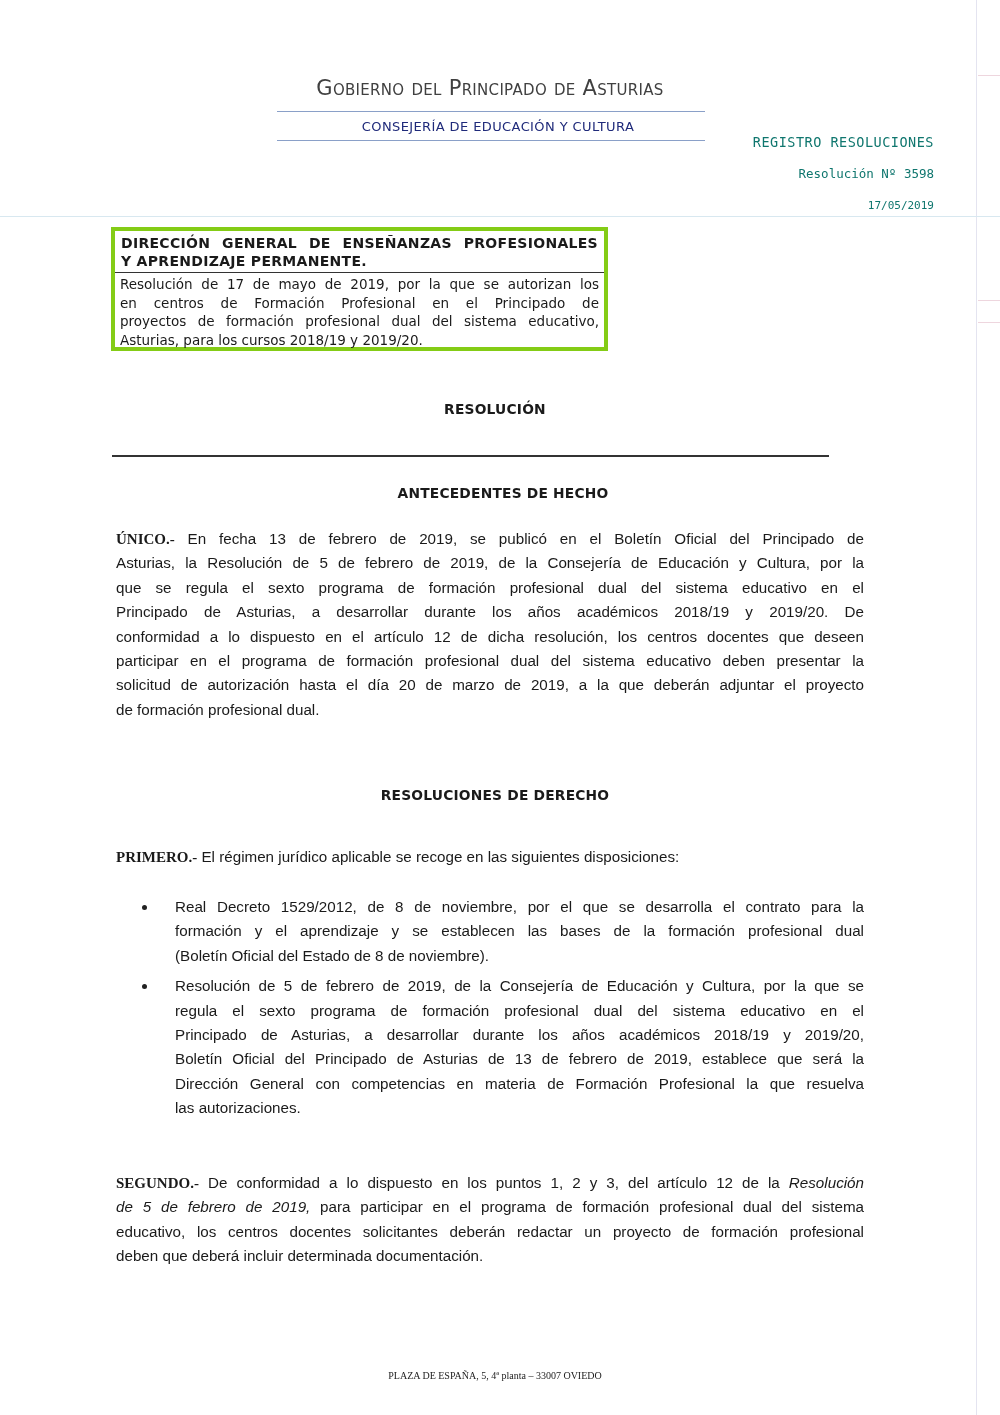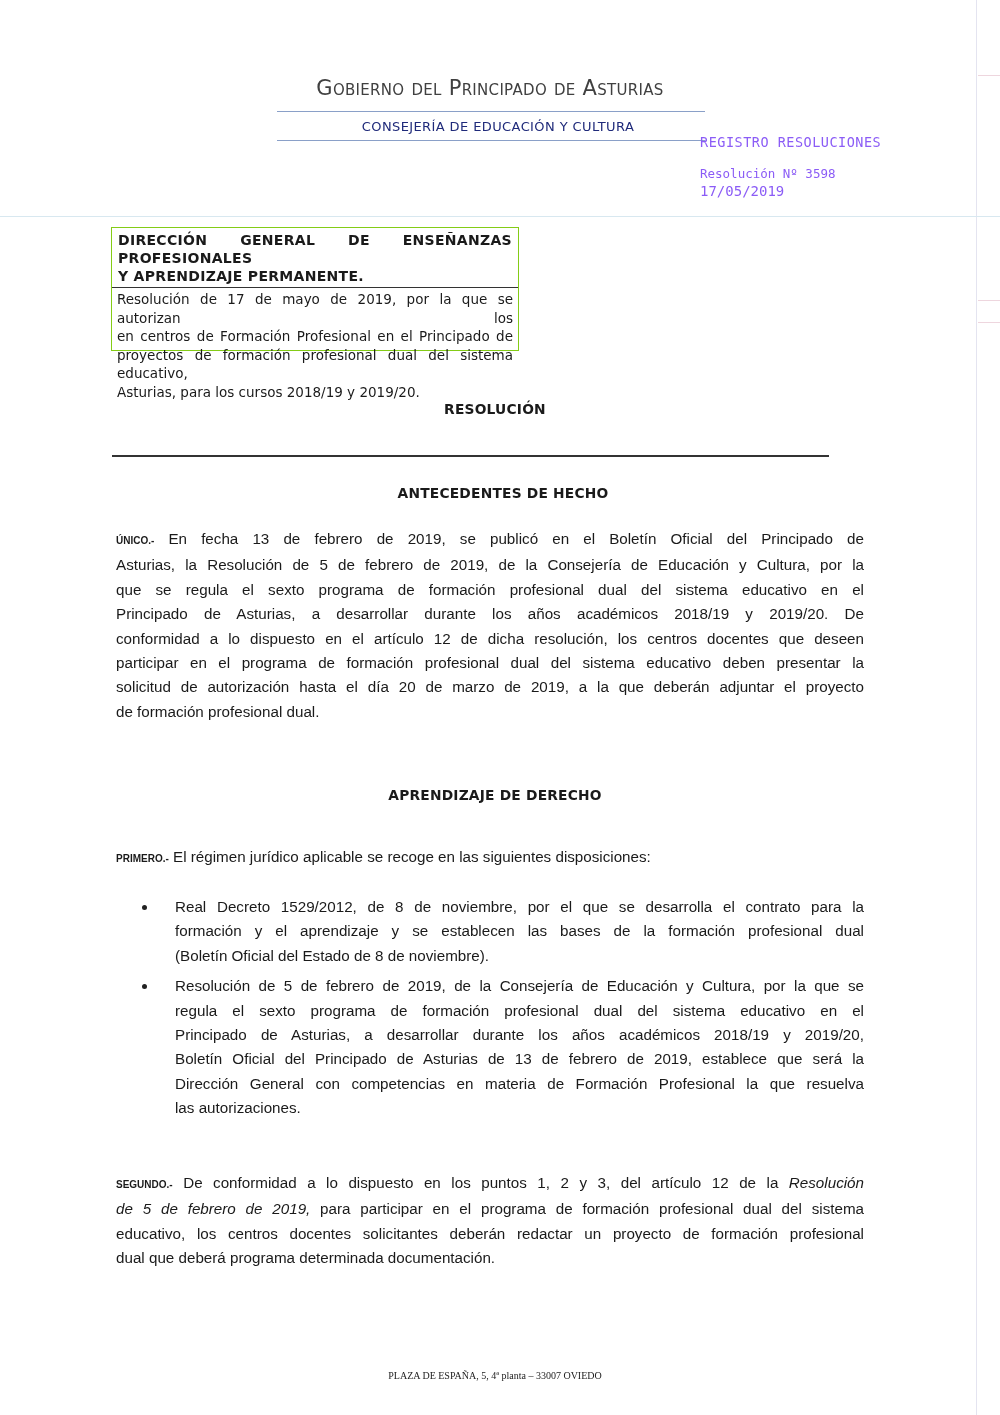--- a/index.html
+++ b/index.html
@@ -16,28 +16,28 @@
   .gov-title {
     left: 0; width: 980px; top: 76px; text-align: center;
     font-family: "DejaVu Sans", sans-serif; font-variant: small-caps;
     font-size: 21px; color: #404040; letter-spacing: 0.3px;
   }
   .hdr-line { left: 277px; width: 428px; height: 1px; background: #8aa0c8; }
   .consejeria {
     left: 8px; width: 980px; top: 119px; text-align: center;
     font-size: 13px; color: #1f2a7a; letter-spacing: 0.4px;
   }
-  .stamp { font-family: "DejaVu Sans Mono", monospace; color: #8b5cf6; }
+  .stamp { font-family: "DejaVu Sans Mono", monospace; color: #0f766e; text-align: right; }
   .stamp-1 { left: 700px; width: 234px; top: 134px; font-size: 13.5px; letter-spacing: 0.5px; }
   .stamp-2 { left: 700px; width: 234px; top: 166px; font-size: 12.5px; }
-  .stamp-3 { left: 700px; width: 234px; top: 183px; font-size: 14px; }
+  .stamp-3 { left: 700px; width: 234px; top: 199px; font-size: 11px; }
 
   .box {
-    left: 111px; top: 227px; width: 408px; height: 124px;
-    border: 1px solid #84cc16; box-sizing: border-box;
+    left: 111px; top: 227px; width: 497px; height: 124px;
+    border: 4px solid #84cc16; box-sizing: border-box;
   }
   .box-head {
     border-bottom: 1px solid #333; padding: 3px 6px 2px 6px;
     font-weight: bold; font-size: 14px; line-height: 18px; text-align: justify;
     letter-spacing: 0.3px;
   }
   .box-head span.l1 { display: block; text-align-last: justify; }
   .box-body {
     padding: 2px 5px; font-size: 13.5px; line-height: 18.5px; text-align: justify;
   }
@@ -50,21 +50,21 @@
   .h-resol { left: 100px; width: 790px; top: 401px; }
   .sep-line { left: 112px; top: 455px; width: 717px; height: 2px; background: #333; }
   .h-antec { left: 108px; width: 790px; top: 485px; }
   .h-fund { left: 100px; width: 790px; top: 787px; }
 
   .para {
     font-family: "Liberation Sans", sans-serif; font-size: 15.2px; line-height: 24.4px;
     text-align: justify; color: #1a1a1a;
   }
   .para .jl { display: block; text-align-last: justify; }
-  .para b { font-family: Liberation Sans, sans-serif; font-size: 10px; }
+  .para b { font-family: Liberation Serif, serif; font-size: 15px; }
   .p-unico { left: 116px; width: 748px; top: 527px; }
   .p-primero { left: 116px; width: 748px; top: 845px; }
   .bullet-list { left: 142px; width: 722px; top: 895px; }
   .bullet { position: relative; padding-left: 33px; margin-bottom: 0; }
   .bullet-dot { position: absolute; left: 0; top: 10px; width: 5px; height: 5px; border-radius: 50%; background: #222; }
   .p-segundo { left: 116px; width: 748px; top: 1171px; }
   .footer {
     left: 0; width: 990px; top: 1370px; text-align: center;
     font-family: "Liberation Serif", serif; font-size: 10px; color: #222;
   }
@@ -108,21 +108,21 @@
   <span class="jl"><b>ÚNICO.-</b><span> En fecha 13 de febrero de 2019, se publicó en el Boletín Oficial del Principado de</span></span>
   <span class="jl">Asturias, la Resolución de 5 de febrero de 2019, de la Consejería de Educación y Cultura, por la</span>
   <span class="jl">que se regula el sexto programa de formación profesional dual del sistema educativo en el</span>
   <span class="jl">Principado de Asturias, a desarrollar durante los años académicos 2018/19 y 2019/20. De</span>
   <span class="jl">conformidad a lo dispuesto en el artículo 12 de dicha resolución, los centros docentes que deseen</span>
   <span class="jl">participar en el programa de formación profesional dual del sistema educativo deben presentar la</span>
   <span class="jl">solicitud de autorización hasta el día 20 de marzo de 2019, a la que deberán adjuntar el proyecto</span>
   <span>de formación profesional dual.</span>
 </div>
 
-<div class="abs heading h-fund">APRENDIZAJE DE DERECHO</div>
+<div class="abs heading h-fund">RESOLUCIONES DE DERECHO</div>
 <div class="abs para p-primero">
   <b>PRIMERO.-</b><span> El régimen jurídico aplicable se recoge en las siguientes disposiciones:</span>
 </div>
 
 <div class="abs para bullet-list">
   <div class="bullet">
     <span class="bullet-dot"></span>
     <span class="jl">Real Decreto 1529/2012, de 8 de noviembre, por el que se desarrolla el contrato para la</span>
     <span class="jl">formación y el aprendizaje y se establecen las bases de la formación profesional dual</span>
     <span>(Boletín Oficial del Estado de 8 de noviembre).</span>
@@ -135,16 +135,16 @@
     <span class="jl">Boletín Oficial del Principado de Asturias de 13 de febrero de 2019,  establece que será la</span>
     <span class="jl">Dirección General con competencias en materia de Formación Profesional la que resuelva</span>
     <span>las autorizaciones.</span>
   </div>
 </div>
 
 <div class="abs para p-segundo">
   <span class="jl"><b>SEGUNDO.-</b><span> De conformidad a lo dispuesto en los puntos 1, 2 y 3, del artículo 12 de la </span><i>Resolución</i></span>
   <span class="jl"><i>de 5 de febrero de 2019,</i><span> para participar en el programa de formación profesional dual del sistema</span></span>
   <span class="jl">educativo, los centros docentes solicitantes deberán redactar un proyecto de formación profesional</span>
-  <span>dual que deberá  programa determinada documentación.</span>
+  <span>deben que deberá  incluir determinada documentación.</span>
 </div>
 
 <div class="abs footer">PLAZA DE ESPAÑA, 5, 4ª planta – 33007 OVIEDO</div>
 
 </body></html>

